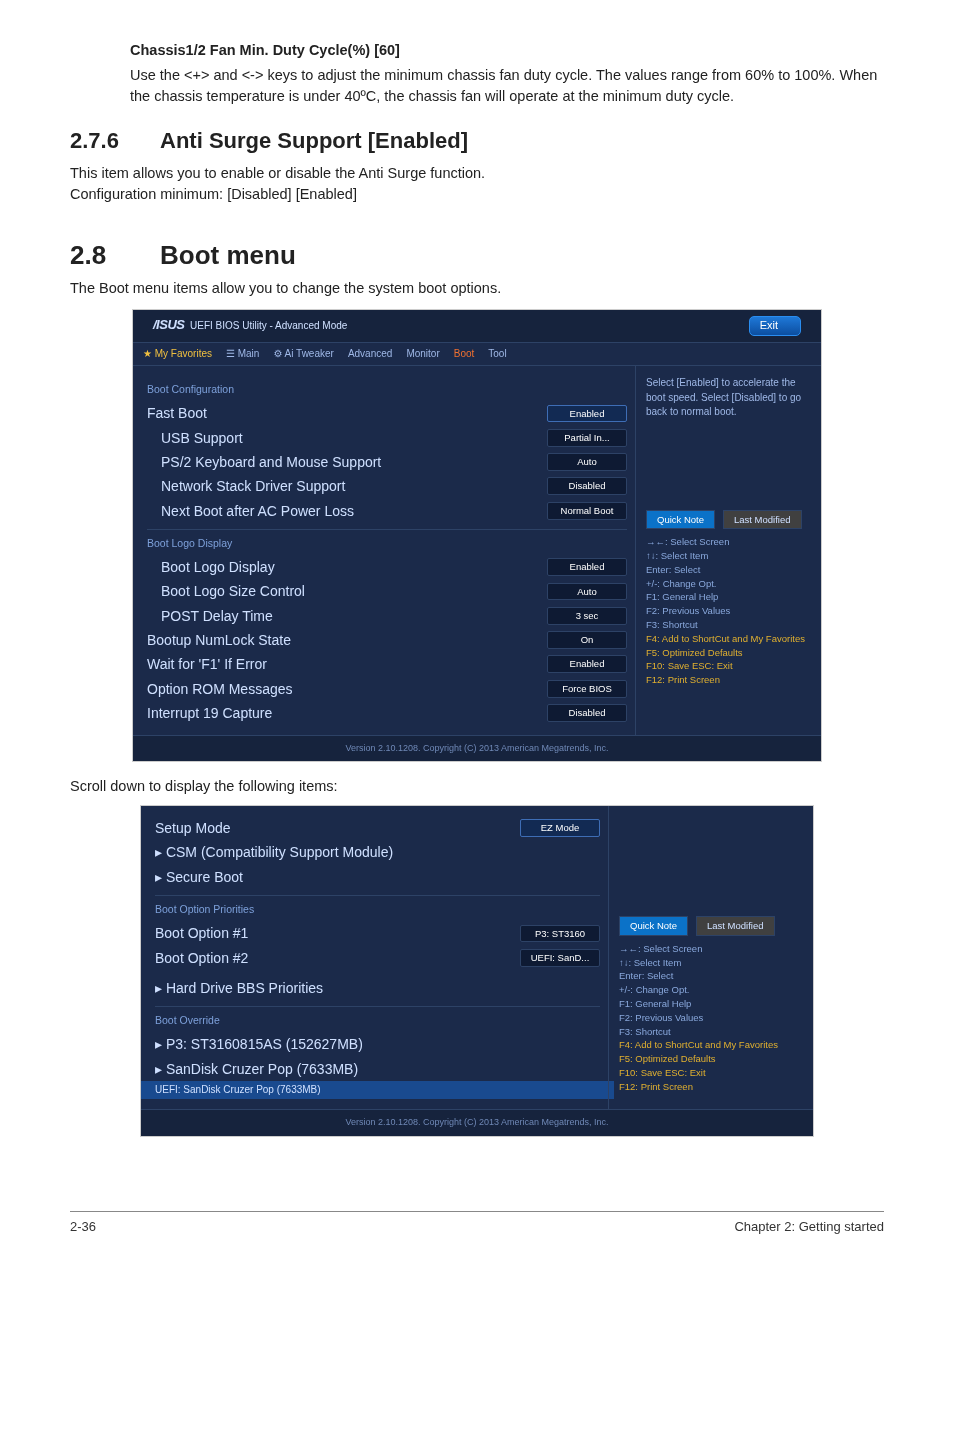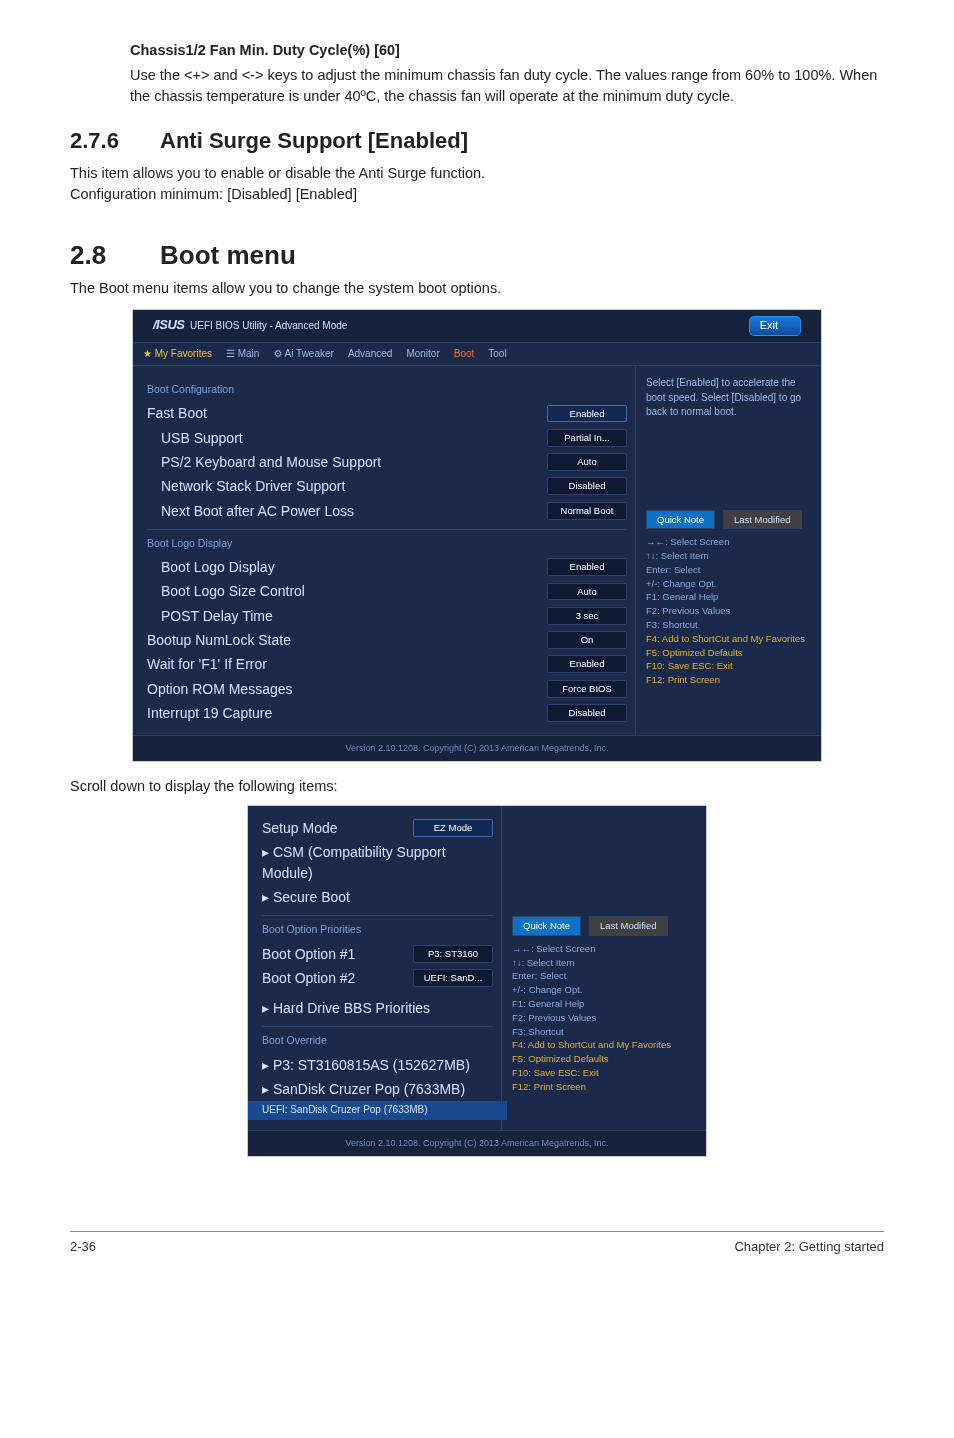--- a/index.html
+++ b/index.html
@@ -23,21 +23,21 @@
   .caption { margin: 14px 0 8px 0; }
   .bios-frame {
     background: #1b2a4a;
     border: 1px solid #ccc;
     width: 690px;
     margin: 0 auto 8px auto;
     color: #cfe0ff;
     font-family: Verdana, Arial, sans-serif;
     font-size: 10px;
   }
-  .bios-frame.small { width: 460px; }
+  .bios-frame.small { width: 674px; }
   .title-row {
     display:flex; justify-content:space-between; align-items:center;
     padding: 6px 20px; background: #16233d;
   }
   .exit-btn {
     background: linear-gradient(#1e78d8,#0c4ea0);
     color:#fff; padding:1px 22px 1px 10px; border-radius:5px; font-size:11px; position:relative;
     border:1px solid #2a8df0;
   }
   .exit-btn:before { content:''; position:absolute; right:54px; top:3px; width:10px; height:10px;}

